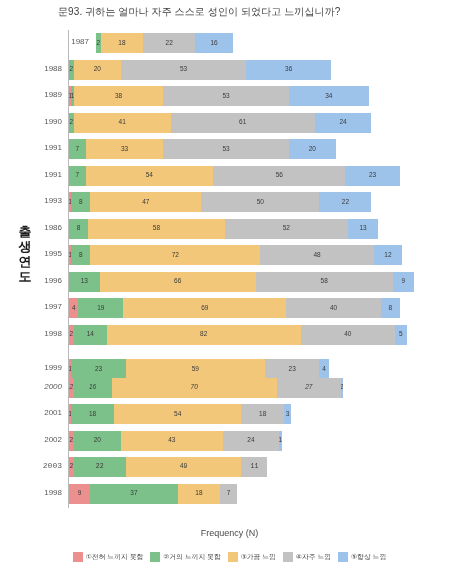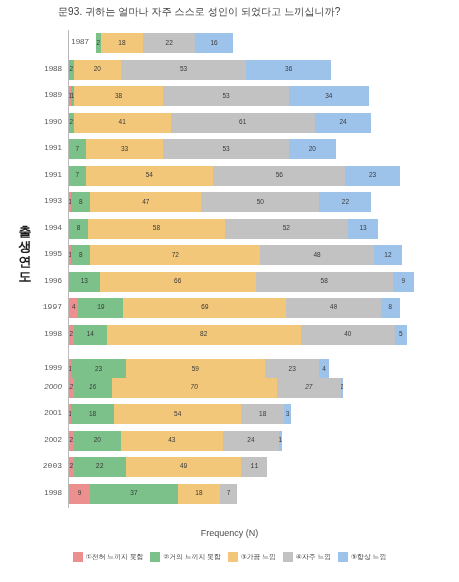--- a/index.html
+++ b/index.html
@@ -266,21 +266,21 @@
             </div>
             <div class="seg" title="④자주 느낌: 50" style="width: 118.125px; background: rgb(194, 194, 194);">
               <span class="seg-lbl">50</span>
             </div>
             <div class="seg" title="⑤항상 느낌: 22" style="width: 51.975px; background: rgb(157, 195, 234);">
               <span class="seg-lbl">22</span>
             </div>
           </div>
         </div>
         <div class="row" style="top: 185.5px;">
-          <div class="row-label">1994</div>
+          <div class="row-label">1986</div>
           <div class="bar">
             <div class="seg" title="②거의 느끼지 못함: 8" style="width: 18.9px; background: rgb(125, 193, 138);">
               <span class="seg-lbl">8</span>
             </div>
             <div class="seg" title="③가끔 느낌: 58" style="width: 137.025px; background: rgb(242, 199, 121);">
               <span class="seg-lbl">58</span>
             </div>
             <div class="seg" title="④자주 느낌: 52" style="width: 122.85px; background: rgb(194, 194, 194);">
               <span class="seg-lbl">52</span>
             </div>
@@ -319,21 +319,21 @@
               <span class="seg-lbl">66</span>
             </div>
             <div class="seg" title="④자주 느낌: 58" style="width: 137.025px; background: rgb(194, 194, 194);">
               <span class="seg-lbl">58</span>
             </div>
             <div class="seg" title="⑤항상 느낌: 9" style="width: 21.2625px; background: rgb(157, 195, 234);">
               <span class="seg-lbl">9</span>
             </div>
           </div>
         </div>
-        <div class="row" style="top: 265px; font-family: Liberation Mono, monospace;">
+        <div class="row" style="top: 265px;">
           <div class="row-label">1997</div>
           <div class="bar">
             <div class="seg" title="①전혀 느끼지 못함: 4" style="width: 9.45px; background: rgb(236, 143, 143);">
               <span class="seg-lbl">4</span>
             </div>
             <div class="seg" title="②거의 느끼지 못함: 19" style="width: 44.8875px; background: rgb(125, 193, 138);">
               <span class="seg-lbl">19</span>
             </div>
             <div class="seg" title="③가끔 느낌: 69" style="width: 163.012px; background: rgb(242, 199, 121);">
               <span class="seg-lbl">69</span>

